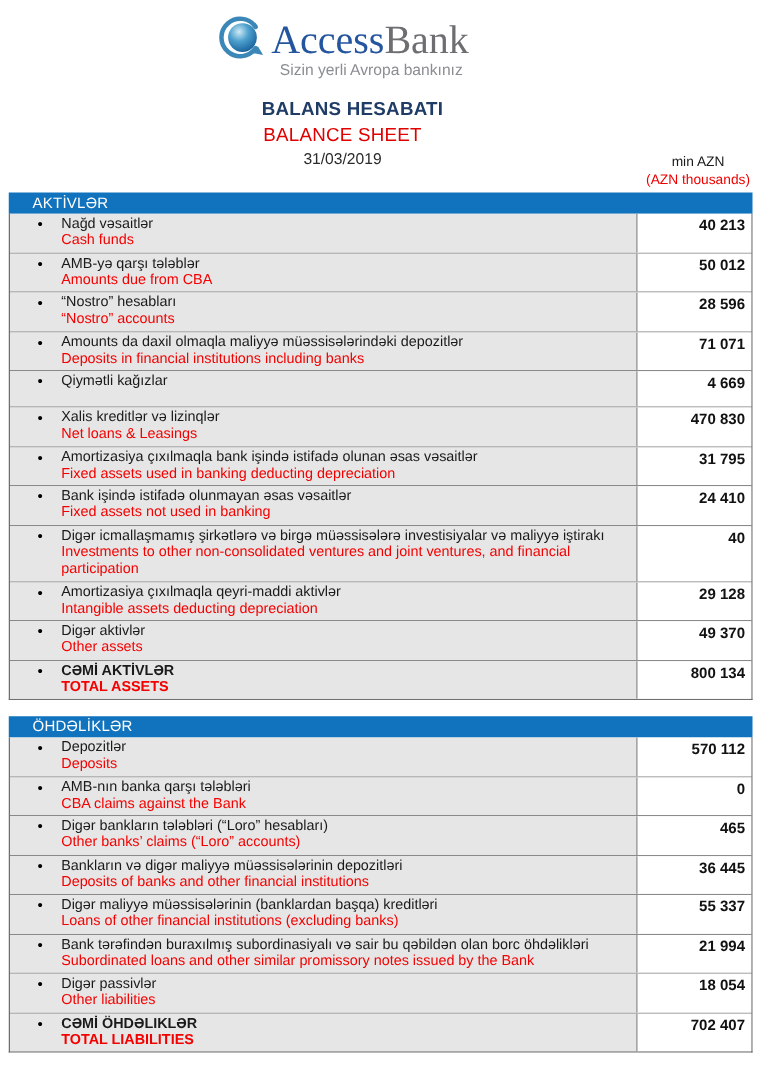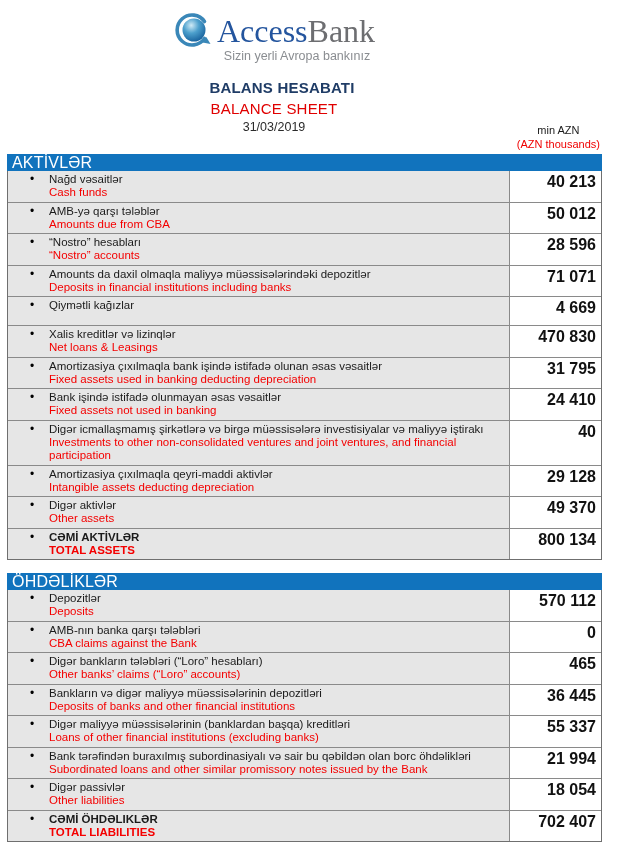--- a/index.html
+++ b/index.html
@@ -16,31 +16,31 @@
   .tagline{color:#8a8d91;font-size:12.5px;margin-top:-3px;margin-left:46px;}
   .title-az{color:#1f3c66;font-weight:bold;font-size:15px;margin-top:16px;letter-spacing:.2px;padding-left:16px;}
   .title-en{color:#e00000;font-weight:normal;font-size:15px;margin-top:4px;letter-spacing:.2px;}
   .date{color:#2b2b2b;font-size:12.5px;margin-top:3px;}
   .unit-block{position:absolute;top:123px;right:20px;text-align:center;font-size:11px;line-height:14px;}
   .unit-az{color:#1a1a1a;}
   .unit-en{color:#f00000;}
   
   .tables{position:absolute;top:154px;left:7px;width:595px;}
   .sec{margin-bottom:13px;}
-  .sec-bar{background:#1173bd;color:#ffffff;font-size:16px;height:17px;line-height:17px;padding-left:5px;letter-spacing:.2px;}
+  .sec-bar{background:#1173bd;color:#ffffff;font-size:12px;height:17px;line-height:17px;padding-left:19px;letter-spacing:.2px;}
   .rows{border:1px solid #6f6f6f;border-top:none;}
   .row{display:flex;border-bottom:1px solid #8a8a8a;min-height:29px;box-sizing:border-box;}
   .row:last-child{border-bottom:none;}
   .cell-label{flex:1;background:#e6e6e6;display:flex;padding:1px 4px 2px 22px;box-sizing:border-box;}
   .bullet{width:19px;font-size:12px;line-height:14px;color:#000;flex:none;}
   .texts{flex:1;}
   .az{font-size:11.5px;line-height:14px;color:#1a1a1a;}
   .en{font-size:11.5px;line-height:13.5px;color:#f40000;}
   .cell-value{width:92px;flex:none;background:#ffffff;border-left:1px solid #8a8a8a;text-align:right;
-              padding:2px 5px 0 4px;box-sizing:border-box;font-size:16px;font-weight:bold;color:#111;}
+              padding:2px 5px 0 4px;box-sizing:border-box;font-size:12px;font-weight:bold;color:#111;}
   .row.total .az,.row.total .en{font-weight:bold;}
 </style>
 </head>
 <body>
 
 <div class="header">
   <div class="logo-row">
     <span style="display:inline-block;width:40px;height:40px;">
       <svg width="40" height="40" viewBox="0 0 40 40">
         <defs>

